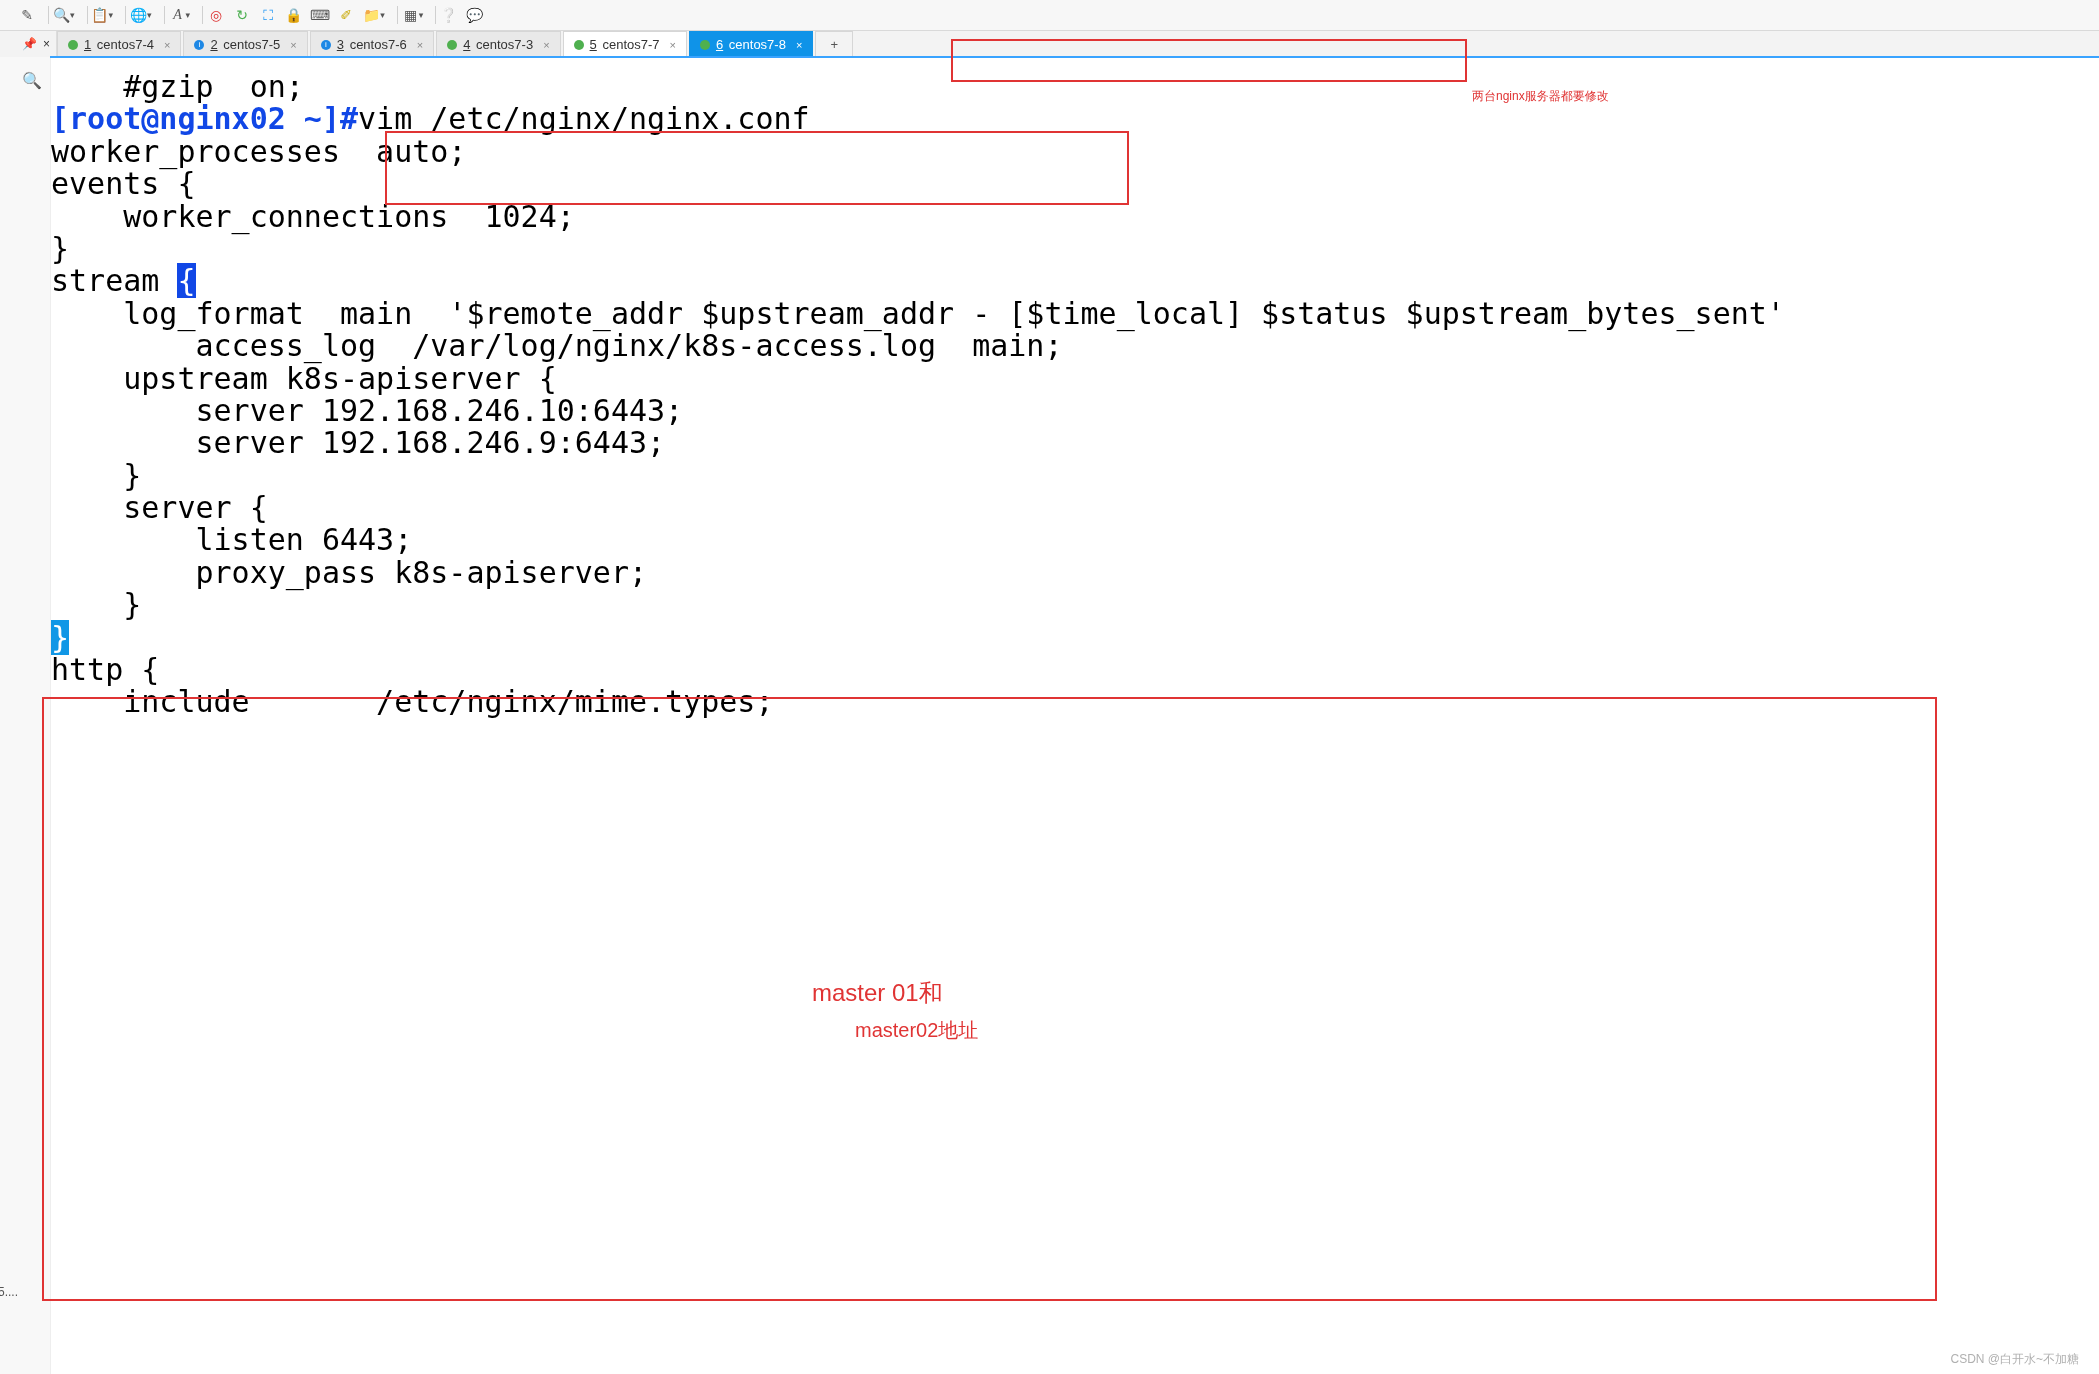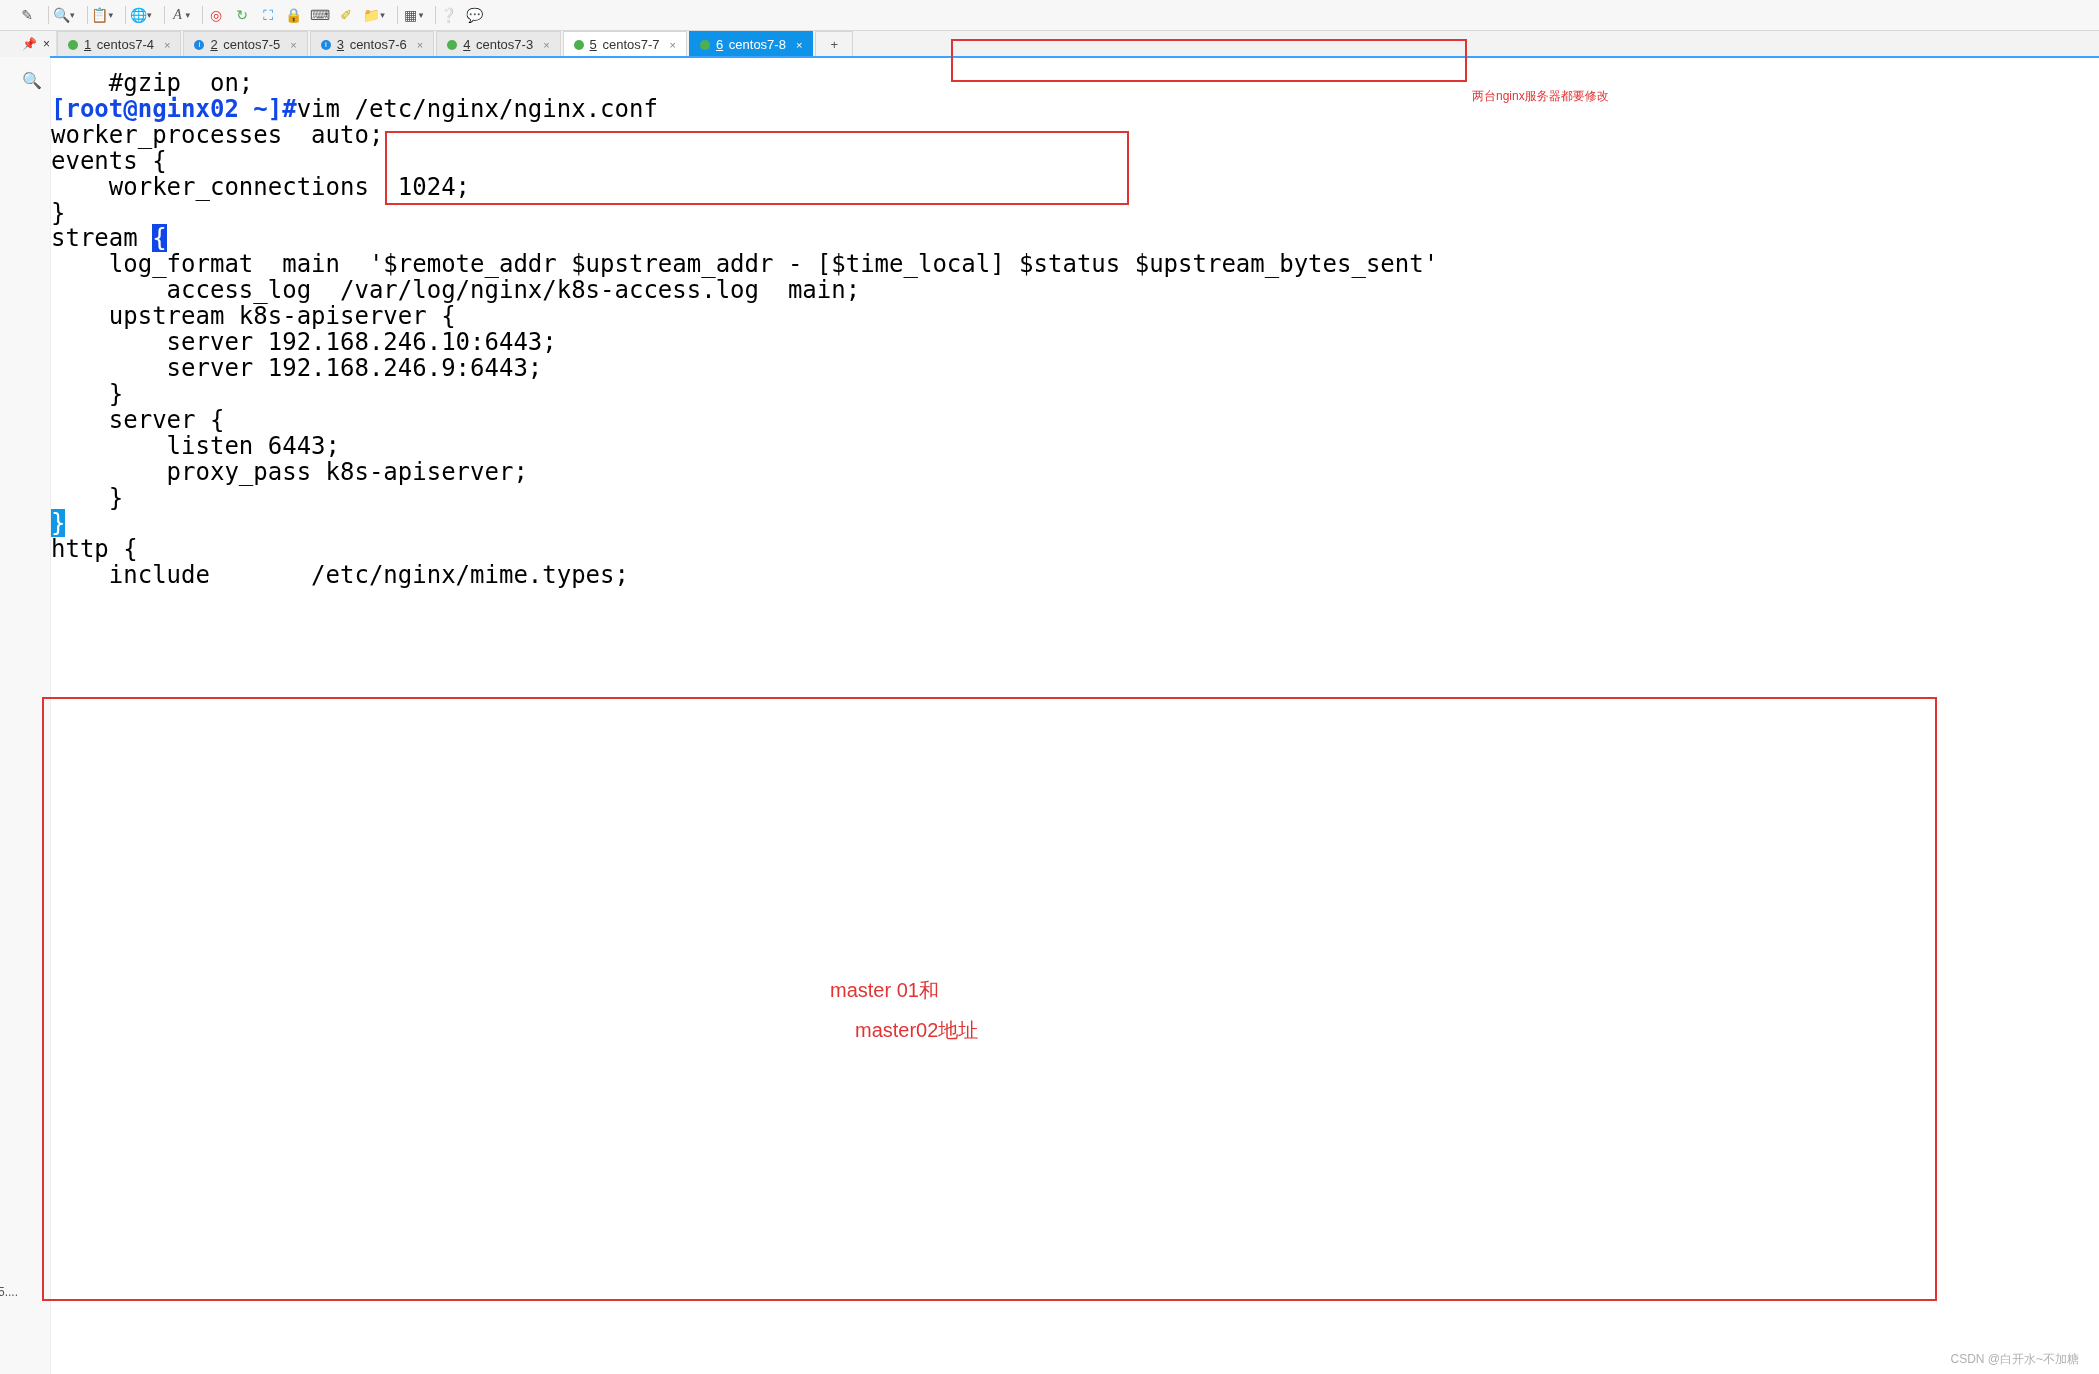--- a/index.html
+++ b/index.html
@@ -161,21 +161,21 @@
     left: -2px;
     color: #555;
     font-size: 12px;
   }
 
   .terminal {
     flex: 1;
     position: relative;
     padding-top: 14px;
     font-family: "DejaVu Sans Mono", Menlo, Consolas, monospace;
-    font-size: 24px;
+    font-size: 30px;
     line-height: 1.08;
   }
   .terminal .line {
     white-space: pre;
     color: #000000;
   }
   .prompt-blue { color: #1147e6; font-weight: bold; }
   .hl-brace { background: #1147e6; color: #ffffff; }
   .hl-brace-close { background: #1097e6; color: #ffffff; }
 
@@ -185,21 +185,21 @@
     border: 2px solid #e03434;
     z-index: 50;
     pointer-events: none;
   }
   #rbox-tabs { left: 951px; top: 39px; width: 512px; height: 39px; }
   #rbox-vim { left: 385px; top: 131px; width: 740px; height: 70px; }
   #rbox-stream { left: 42px; top: 697px; width: 1891px; height: 600px; }
 
   .red-note { position: absolute; color: #e03434; font-size: 12px; z-index: 60; }
   #note1 { left: 1472px; top: 88px; }
-  #note2 { left: 830px; top: 977px; font-size: 20px; }
+  #note2 { left: 812px; top: 977px; font-size: 24px; }
   #note3 { left: 830px; top: 1017px; font-size: 20px; margin-left: 25px; }
 
   .bottom-blue-line {
     position: absolute;
     left: 50px;
     right: 0;
     top: 56px;
     height: 2px;
     background: #39a3ff;
     z-index: 20;

